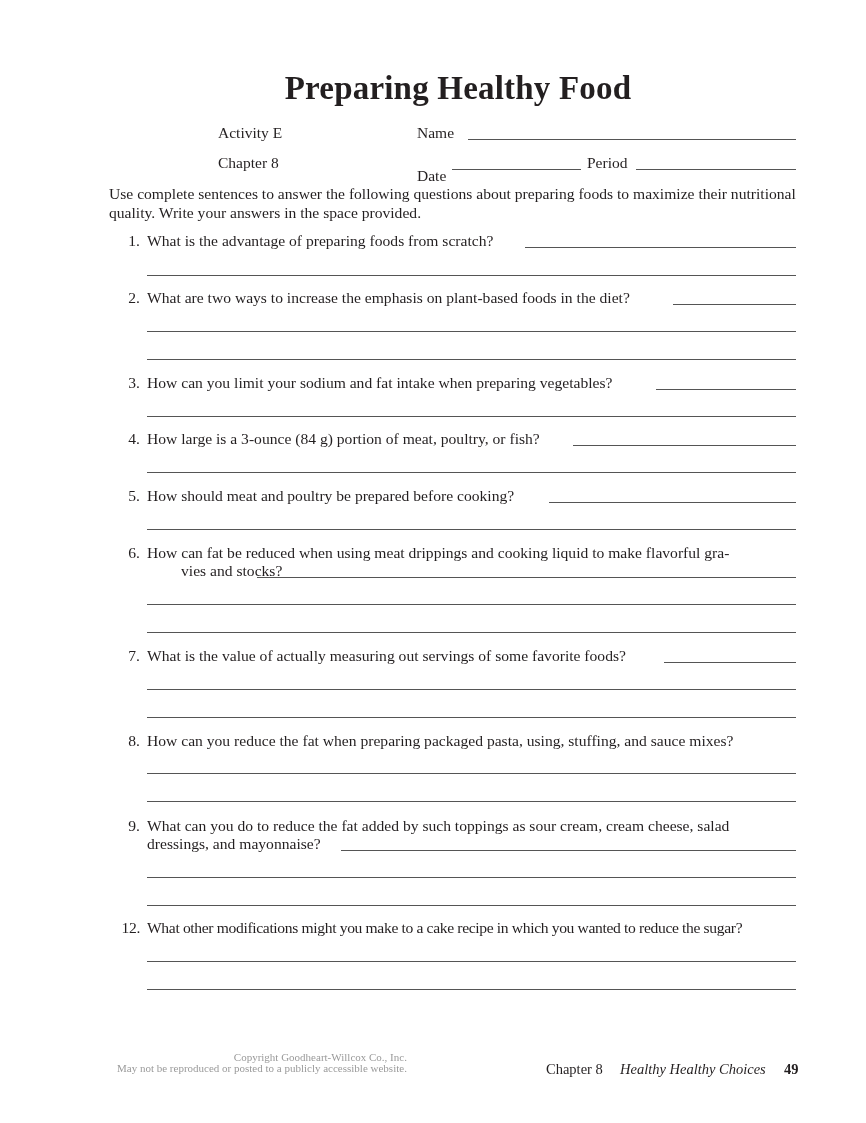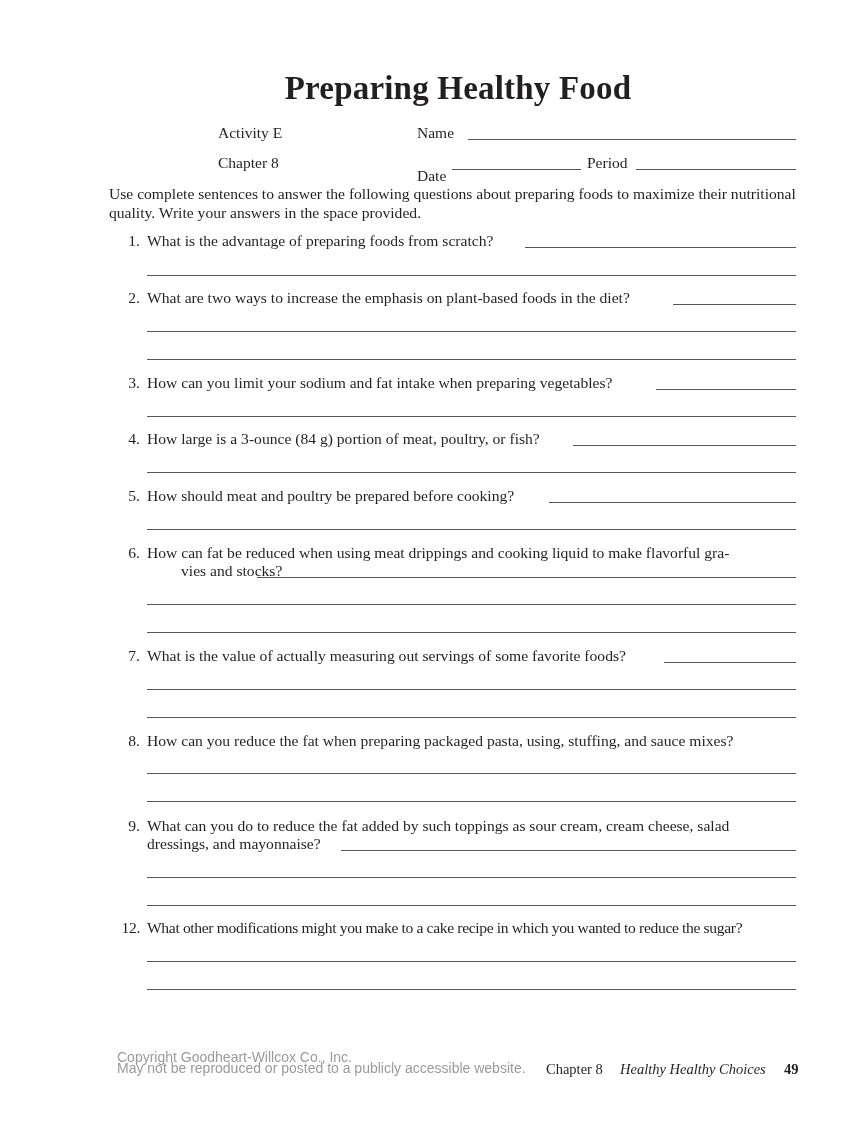--- a/index.html
+++ b/index.html
@@ -7,21 +7,21 @@
          font-family:"Liberation Serif","DejaVu Serif",serif; color:#231f20; }
   .abs { position:absolute; white-space:nowrap; }
   .title { left:0; width:916px; top:70px; text-align:center; font-size:33px; font-weight:bold; letter-spacing:0.2px; }
   .meta { font-size:15.5px; }
   .blank { position:absolute; border-bottom:1px solid #555; height:0; }
   .intro { left:109px; top:184px; width:690px; font-size:15.6px; line-height:19px; white-space:normal; }
   .q { position:absolute; left:117px; width:680px; font-size:15.6px; line-height:18.5px; }
   .qnum { position:absolute; left:0; width:23px; text-align:right; }
   .qtext { position:absolute; left:30px; white-space:nowrap; }
   .aline { position:absolute; left:147px; width:649px; border-bottom:1px solid #555; height:0; }
-  .copy { left:117px; top:1052px; font-family:Liberation Sans, sans-serif; font-size:14px; color:#9a9a9a; line-height:11px; }
+  .copy { left:117px; top:1052px; font-family:Liberation Serif, serif; font-size:11px; color:#9a9a9a; line-height:11px;text-align:right; }
   .foot { top:1061px; font-size:14.5px; }
   .pagenum { font-weight:bold; }
 </style>
 </head>
 <body>
 
 <div class="abs title">Preparing Healthy Food</div>
 
 <div class="abs meta" style="left:218px;top:124px;">Activity E</div>
 <div class="abs meta" style="left:218px;top:154px;">Chapter 8</div>

